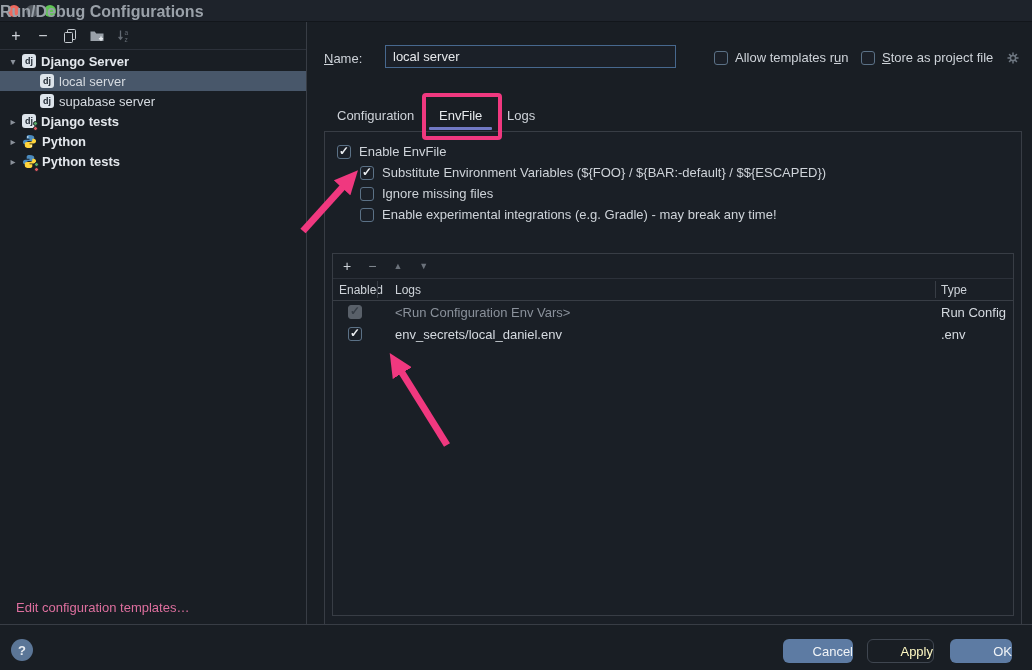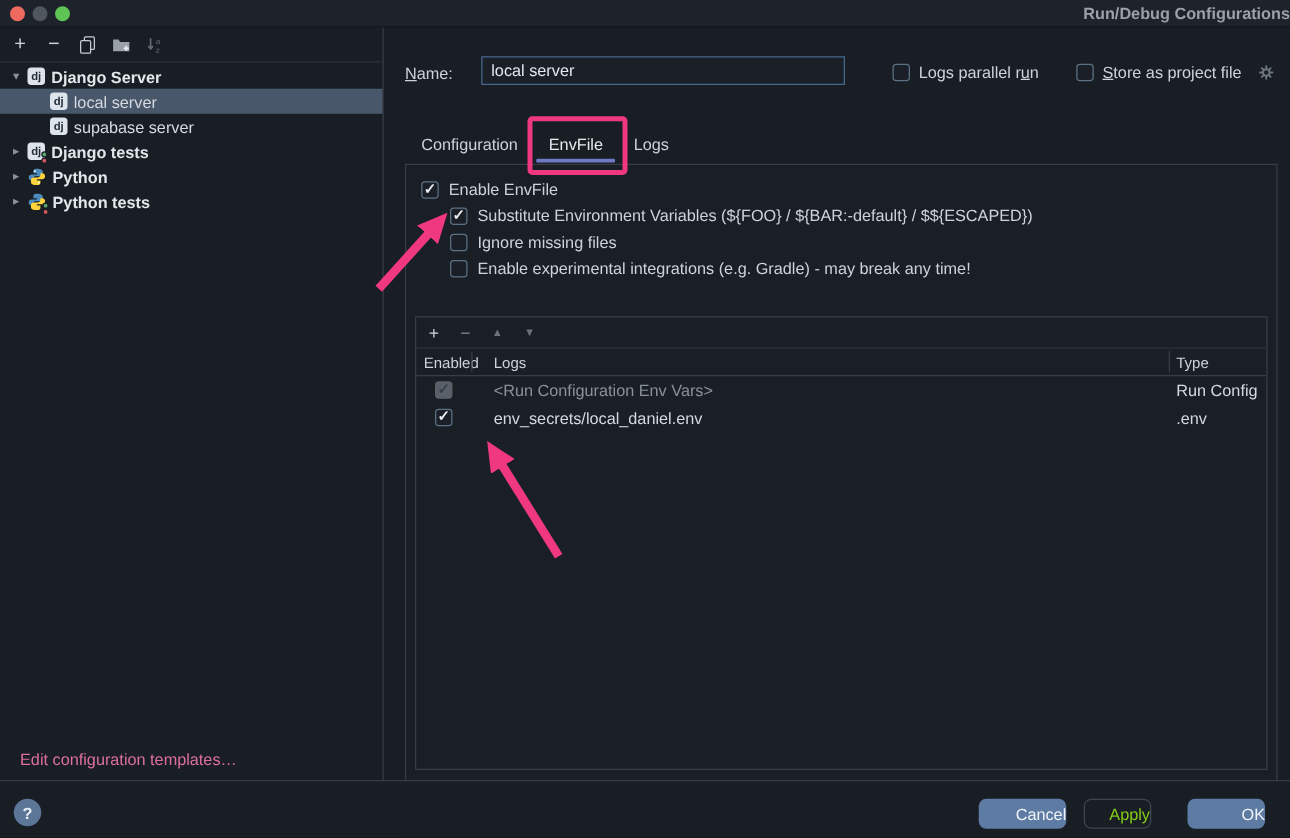--- a/index.html
+++ b/index.html
@@ -9,22 +9,22 @@
     background:#191e24; font-family:"Liberation Sans", sans-serif;
     font-size:13px; color:#d5dae0; -webkit-font-smoothing:antialiased;
   }
   
   .titlebar { position:absolute; left:0; top:0; width:1032px; height:22px;
     background:#1e232b; border-bottom:1px solid #12161b; }
   .tl { position:absolute; top:5px; width:12px; height:12px; border-radius:50%; }
   .tl.red { left:8px;  background:#ee6a5f; }
   .tl.gray{ left:26px; background:#50565e; }
   .tl.green{ left:44px; background:#5fc454; }
-  .win-title { position:absolute; left:0; top:3px; width:100%; text-align:right;
-    font-weight:bold; color:#9aa1a9; font-size:13px; }
+  .win-title { position:absolute; left:0; top:3px; width:100%; text-align:left;
+    font-weight:bold; color:#9aa1a9; font-size:16px; }
   
   .sidebar { position:absolute; left:0; top:22px; width:307px; height:602px;
     border-right:1px solid #383d45; background:#191e24; }
   .side-toolbar { height:28px; border-bottom:1px solid #2c313a; display:flex;
     align-items:center; padding-left:7px; gap:9px; }
   .tbtn { width:18px; height:18px; display:flex; align-items:center; justify-content:center;
     color:#ced3d9; font-size:16px; line-height:16px; }
   .tbtn.dim { color:#646b74; }
   .tree { padding-top:1px; }
   .trow { height:20px; display:flex; align-items:center; padding-left:4px; cursor:default; }
@@ -92,21 +92,21 @@
   .erow.muted .c-path { color:#8a919b; }
   
   .footer { position:absolute; left:0; top:624px; width:1032px; height:46px;
     border-top:1px solid #383d45; background:#191e24; }
   .help { position:absolute; left:11px; top:14px; width:22px; height:22px; border-radius:50%;
     background:#5b7697; color:#e9edf2; font-weight:bold; display:flex; align-items:center;
     justify-content:center; font-size:13px; }
   .btn { position:absolute; top:14px; height:24px; border-radius:6px; border:none;
     font:13px "Liberation Sans",sans-serif; color:#f1f4f7; background:#5d7ba3; cursor:pointer;text-align:right; }
   .btn.cancel { left:783px; width:70px; }
-  .btn.apply  { left:867px; width:54px; background:transparent; border:1px solid #3f4650; color:#84cc16; }
+  .btn.apply  { left:867px; width:67px; background:transparent; border:1px solid #3f4650; color:#fef9c3; }
   .btn.ok     { left:950px; width:62px; }
   
   .arrows { position:absolute; left:0; top:0; z-index:50; pointer-events:none; }
 </style>
 </head>
 <body>
 
 <div id="app">
 
   <div class="titlebar">
@@ -189,21 +189,21 @@
     </div>
 
     <span class="edit-link">Edit configuration templates…</span>
   </div>
 
   <label class="name-label"><span class="u">N</span><span>ame:</span></label>
   <input class="name-input" type="text" value="local server" style="">
 
   <div class="hdr-check apr">
     <span class="cb"></span>
-    <span><span>Logs parallel r</span><span class="u">u</span><span>n</span></span>
+    <span><span>Allow templates r</span><span class="u">u</span><span>n</span></span>
   </div>
   <div class="hdr-check spf">
     <span class="cb"></span>
     <span><span class="u">S</span><span>tore as project file</span></span>
   </div>
   <span class="gear">
     <svg width="16" height="16" viewBox="0 0 16 16" fill="none">
       <circle cx="8" cy="8" r="2.6" stroke="#6e7781" stroke-width="1.5"></circle>
       <path d="M13 8h-1.6M3 8h1.6M8 3v1.6M8 13v-1.6M11.5 4.5l-1.1 1.1M4.5 4.5l1.1 1.1M11.5 11.5l-1.1-1.1M4.5 11.5l1.1-1.1" stroke="#6e7781" stroke-width="1.5" stroke-linecap="round"></path>
     </svg>

